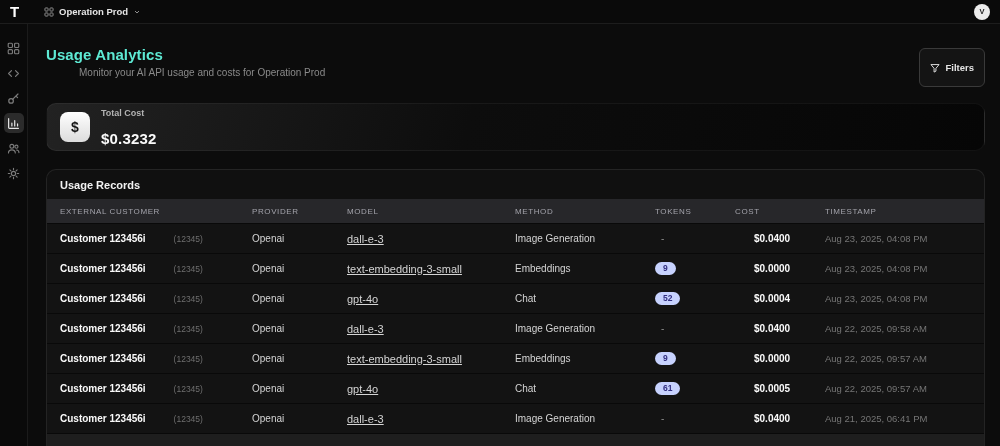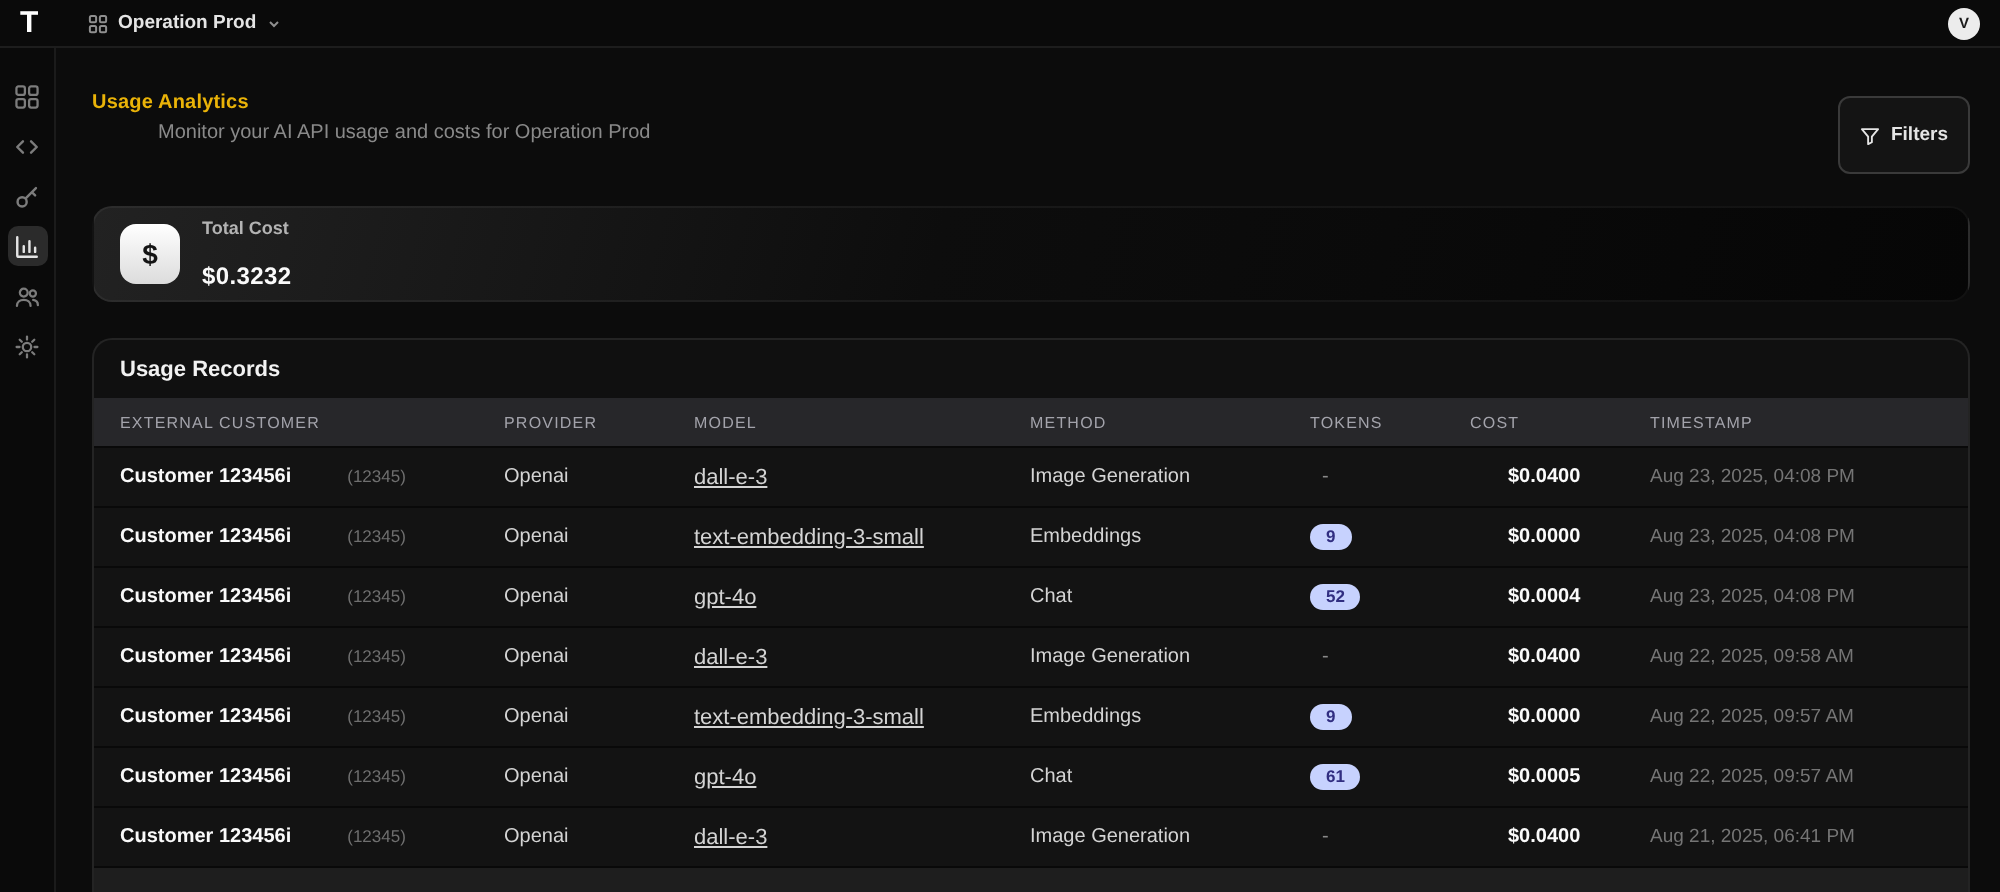--- a/index.html
+++ b/index.html
@@ -21,35 +21,35 @@
   .sidebar { position:absolute; left:0; top:24px; bottom:0; width:28px; background:#0a0a0a;
     border-right:1px solid #1b1b1b; display:flex; flex-direction:column; align-items:center; padding-top:14px; gap:5px; }
   .side-item { width:20px; height:20px; border-radius:5px; display:flex; align-items:center;
     justify-content:center; color:#7c7c7c; cursor:pointer; }
   .side-item.active { background:#2b2b2b; color:#e4e4e4; }
 
   
   .main { position:absolute; left:28px; top:24px; right:0; bottom:0; background:#0c0c0c;
     padding:22px 15px 0 18px; }
   .page-head { display:flex; align-items:flex-start; }
-  .page-title { color:#eab308; font-size:10px; font-weight:700; letter-spacing:.1px; }
+  .page-title { color:#5eead4; font-size:15px; font-weight:700; letter-spacing:.1px; }
   .page-sub { color:#8a8a8a; font-size:10px; margin-top:4px;padding-left:33px; }
   .filters-btn { margin-left:auto; margin-top:2px; height:39px; display:flex; align-items:center; gap:5px;
     padding:0 10px; background:#141414; border:1px solid #3a3a3a; border-radius:6px;
     color:#e5e5e5; font-size:9.5px; font-weight:600; cursor:pointer; }
 
   
   .stats { display:flex; gap:12px; margin-top:16px; }
   .stat-card { flex:1; height:48px; border-radius:10px; border:1px solid rgba(255,255,255,.05);
     background:linear-gradient(105deg,#222 0%,#0d0d0d 45%,#060606 100%);
     display:flex; align-items:center; padding:0 13px; gap:11px; }
   .stat-icon { width:30px; height:30px; border-radius:8px; background:linear-gradient(180deg,#fff,#dcdcdc);
     color:#141414; display:flex; align-items:center; justify-content:center; font-weight:800; font-size:14px; }
   .stat-label { color:#b3b3b3; font-size:9px; font-weight:600; }
-  .stat-value { color:#fafafa; font-size:12px; font-weight:800; margin-top:12px; letter-spacing:.2px; }
+  .stat-value { color:#fafafa; font-size:15px; font-weight:800; margin-top:12px; letter-spacing:.2px; }
 
   
   .panel { margin-top:18px; border:1px solid #242424; border-bottom:none; border-radius:10px 10px 0 0;
     background:#101010; overflow:hidden; }
   .panel-title { color:#f2f2f2; font-size:11px; font-weight:700; padding:9px 13px 8px; }
 
   .trow { display:grid; grid-template-columns:192px 95px 168px 140px 80px 90px 1fr;
     align-items:center; padding:0 13px; }
   .thead { background:#27272a; height:24px; }
   .thead span { color:#a3a3ab; font-size:8px; font-weight:400; text-transform:uppercase; letter-spacing:.6px; }

